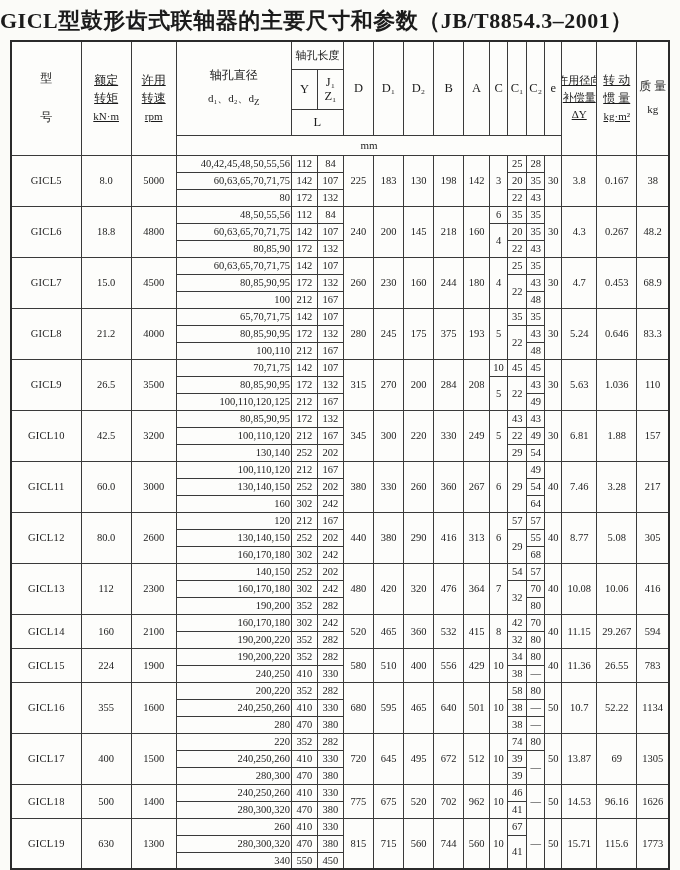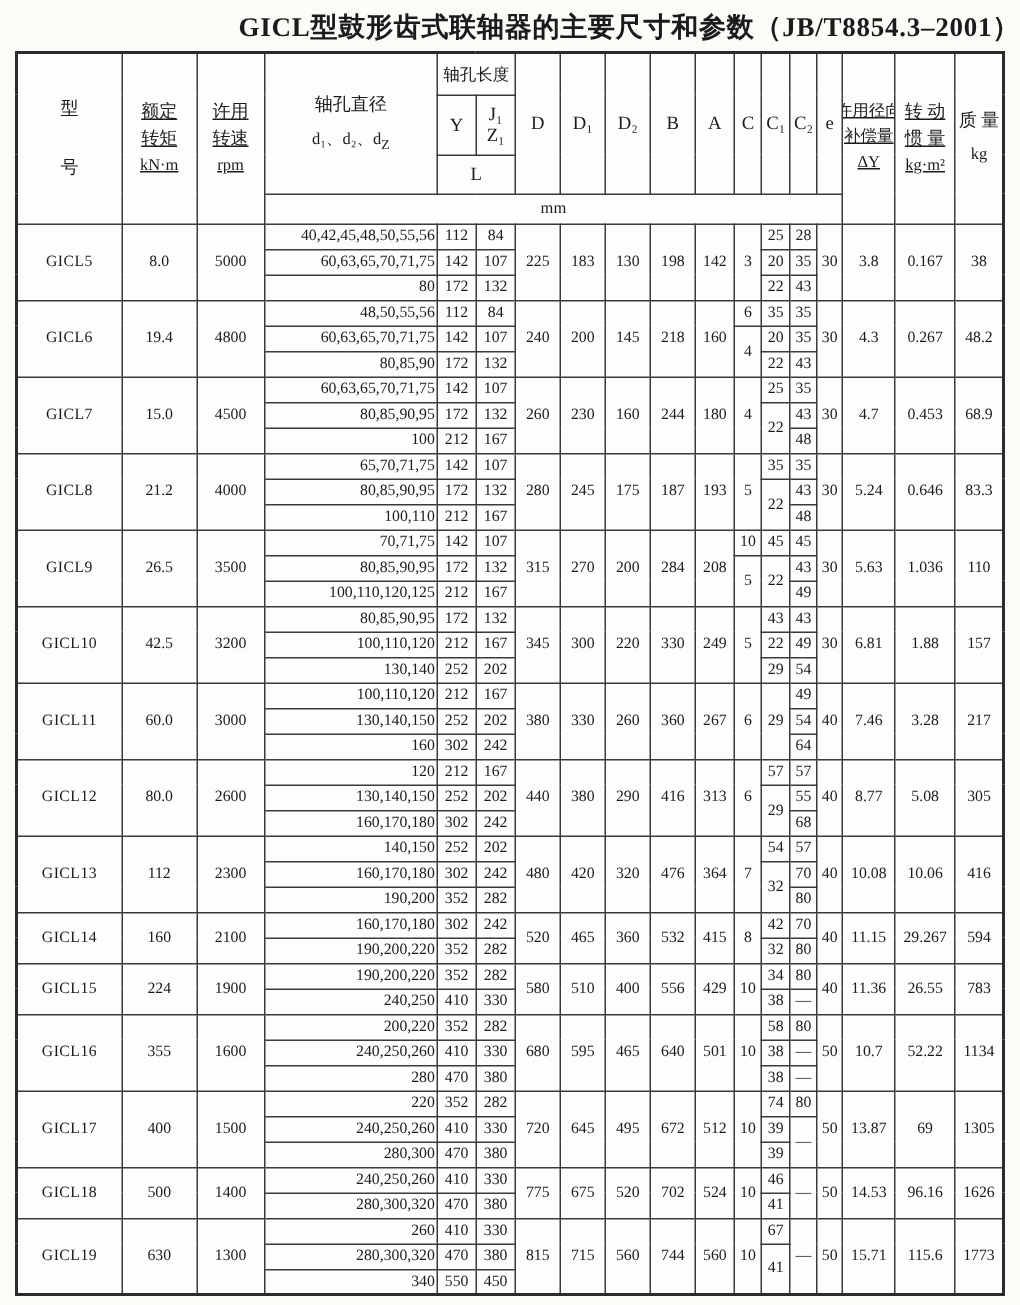--- a/index.html
+++ b/index.html
@@ -5,22 +5,22 @@
   * { box-sizing: border-box; margin: 0; padding: 0; }
   html, body { width: 680px; }
   body {
     height: 870px;
     background: #fbfbf8;
     color: #1b1b1b;
     font-family: "Liberation Serif", "DejaVu Serif", serif;
     overflow: hidden;
   }
   .title {
-    text-align: right;
-    font-size: 18px;
+    text-align: left;
+    font-size: 22px;
     font-weight: bold;
     padding: 6px 0 4px 0;
     letter-spacing: 0.5px;
     font-family: "Liberation Serif", "DejaVu Serif", serif;
   }
   table.spec {
     table-layout: fixed;
     border-collapse: collapse;
     margin: 0 auto;
     width: 660px;
@@ -187,21 +187,21 @@
         </tr>
         <tr>
           <td class="bores">80</td>
           <td>172</td>
           <td>132</td>
           <td>22</td>
           <td>43</td>
         </tr>
         <tr>
           <td rowspan="3" class="model">GICL6</td>
-          <td rowspan="3">19.4</td>
+          <td rowspan="3">18.8</td>
           <td rowspan="3">4800</td>
           <td class="bores">48,50,55,56</td>
           <td>112</td>
           <td>84</td>
           <td rowspan="3">240</td>
           <td rowspan="3">200</td>
           <td rowspan="3">145</td>
           <td rowspan="3">218</td>
           <td rowspan="3">160</td>
           <td>6</td>
@@ -263,21 +263,21 @@
         <tr>
           <td rowspan="3" class="model">GICL8</td>
           <td rowspan="3">21.2</td>
           <td rowspan="3">4000</td>
           <td class="bores">65,70,71,75</td>
           <td>142</td>
           <td>107</td>
           <td rowspan="3">280</td>
           <td rowspan="3">245</td>
           <td rowspan="3">175</td>
-          <td rowspan="3">187</td>
+          <td rowspan="3">375</td>
           <td rowspan="3">193</td>
           <td rowspan="3">5</td>
           <td>35</td>
           <td>35</td>
           <td rowspan="3">30</td>
           <td rowspan="3">5.24</td>
           <td rowspan="3">0.646</td>
           <td rowspan="3">83.3</td>
         </tr>
         <tr>
@@ -584,21 +584,21 @@
           <td rowspan="2" class="model">GICL18</td>
           <td rowspan="2">500</td>
           <td rowspan="2">1400</td>
           <td class="bores">240,250,260</td>
           <td>410</td>
           <td>330</td>
           <td rowspan="2">775</td>
           <td rowspan="2">675</td>
           <td rowspan="2">520</td>
           <td rowspan="2">702</td>
-          <td rowspan="2">524</td>
+          <td rowspan="2">962</td>
           <td rowspan="2">10</td>
           <td>46</td>
           <td rowspan="2">—</td>
           <td rowspan="2">50</td>
           <td rowspan="2">14.53</td>
           <td rowspan="2">96.16</td>
           <td rowspan="2">1626</td>
         </tr>
         <tr>
           <td class="bores">280,300,320</td>

